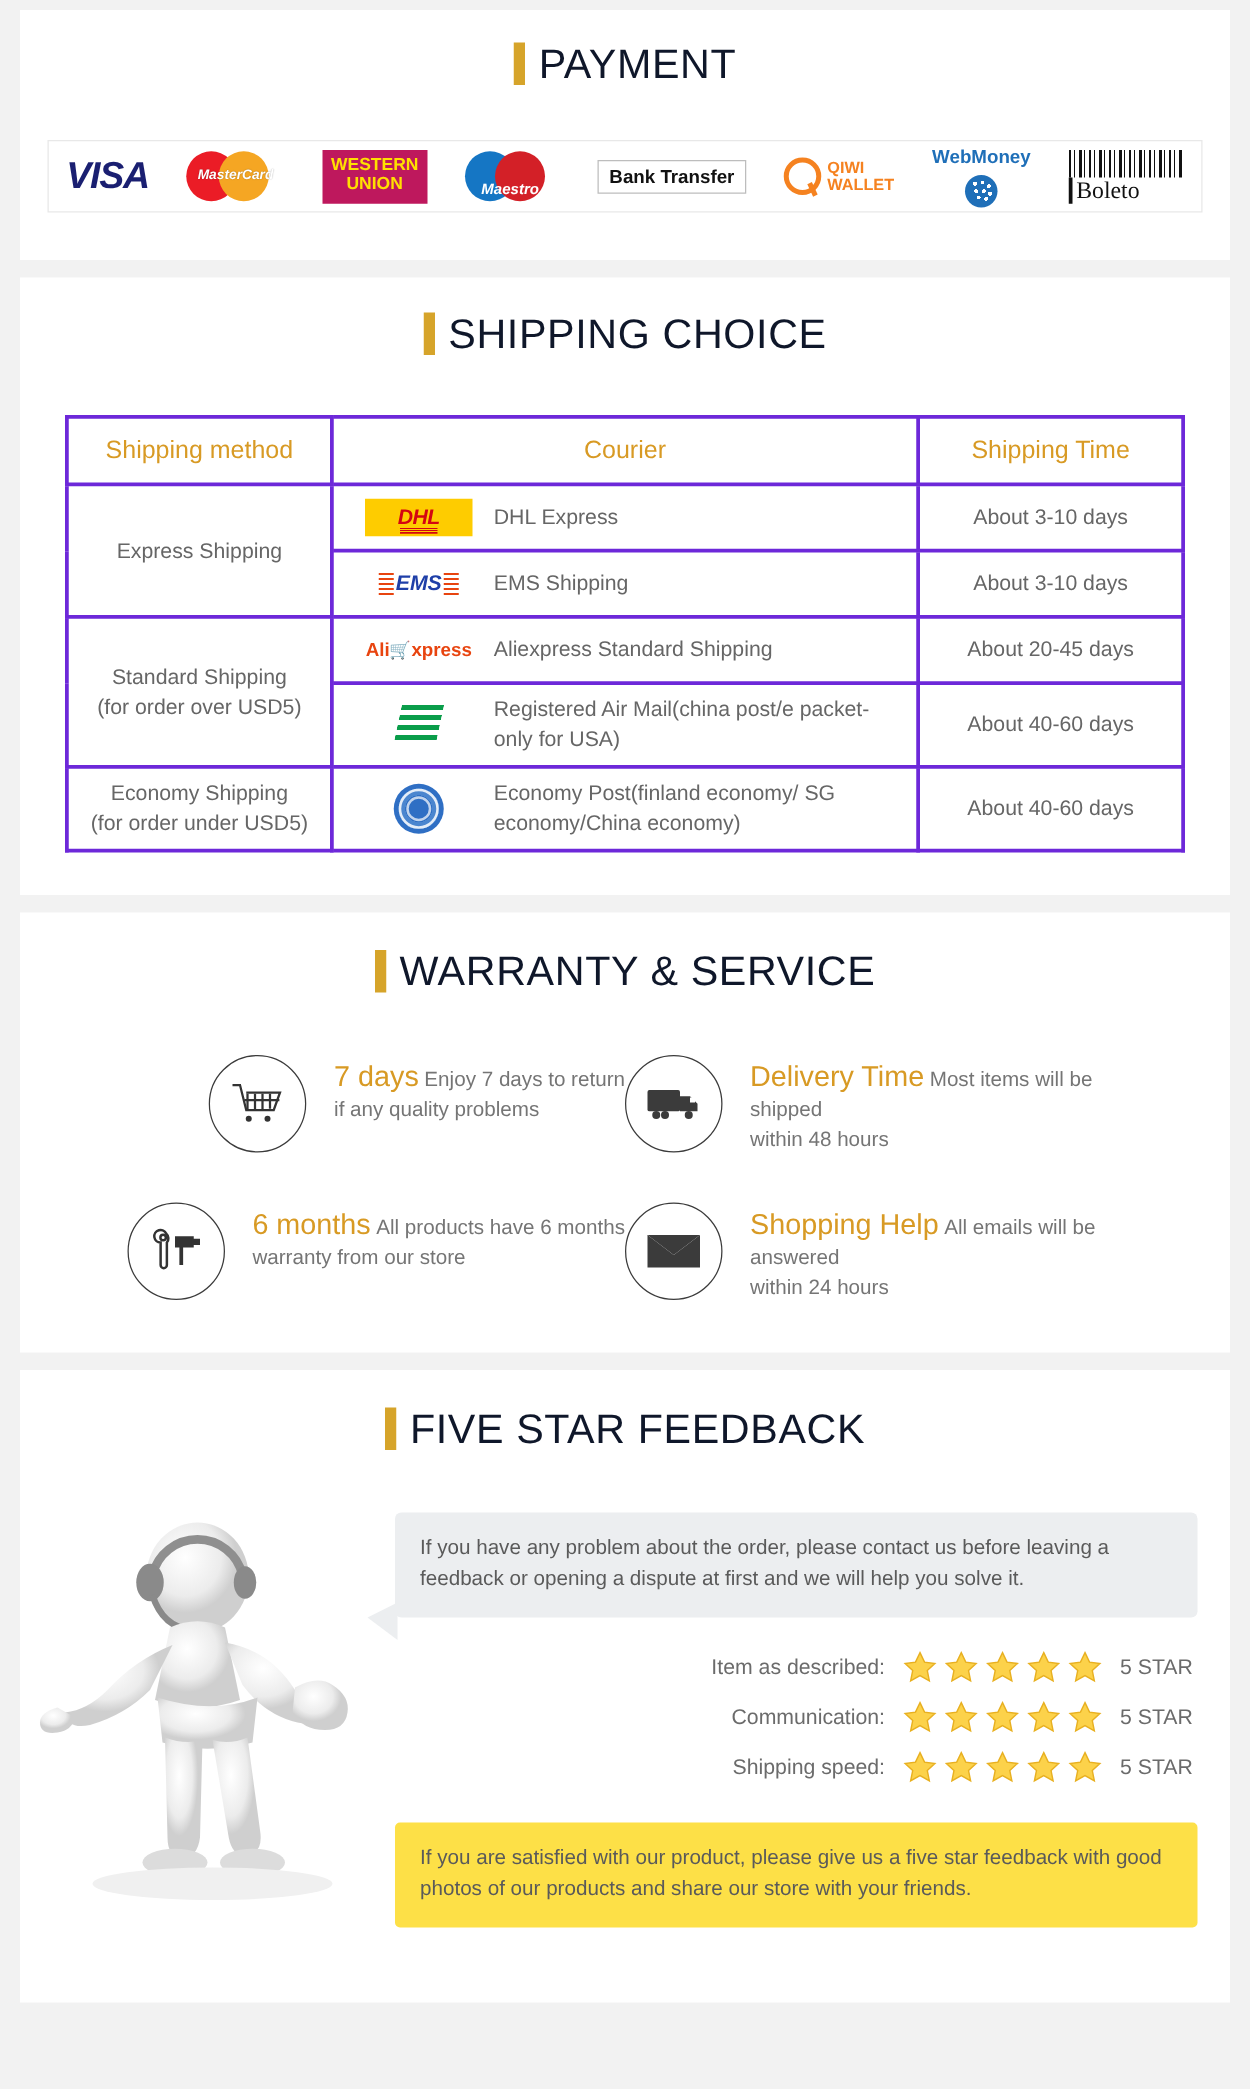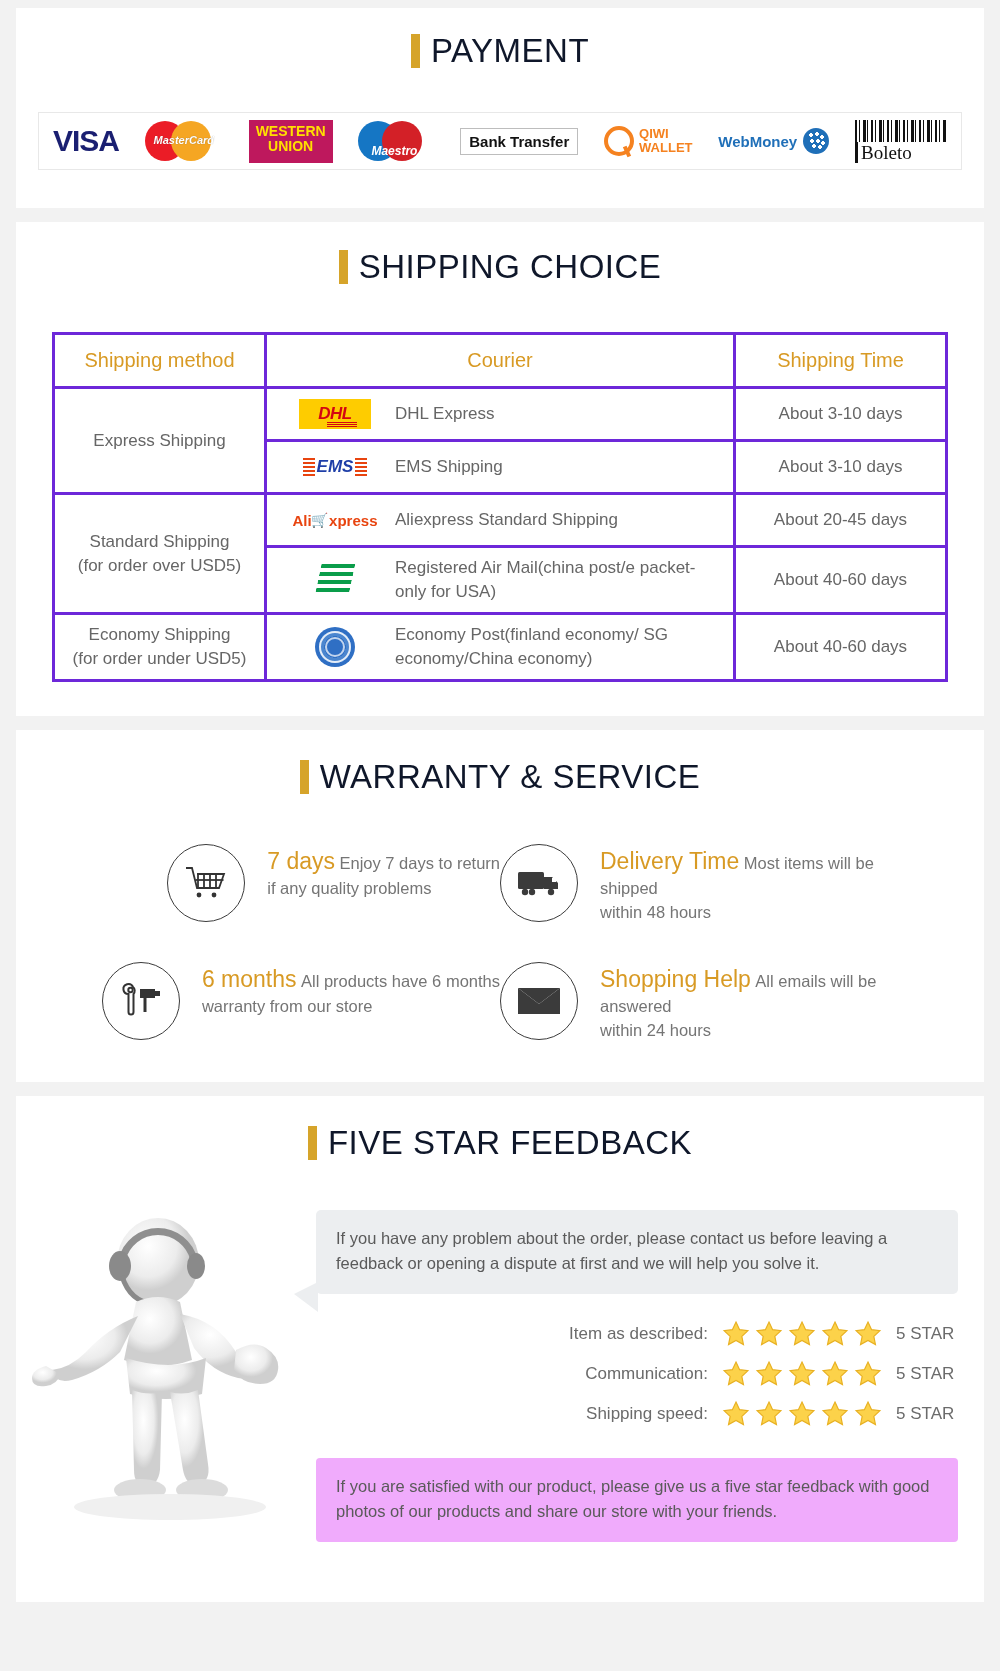--- a/index.html
+++ b/index.html
@@ -51,21 +51,21 @@
     display: flex;
     align-items: center;
     justify-content: space-between;
     padding: 0 14px;
     background: #fff;
   }
   .pay-logo { display: flex; align-items: center; justify-content: center; }
 
   .visa {
     font-family: "Liberation Sans", sans-serif;
-    font-weight: bold;
+    font-style: italic; font-weight: bold;
     font-size: 30px; color: #1a1f71;
     letter-spacing: -1px;
   }
   .mc-wrap { position: relative; width: 78px; height: 44px; }
   .mc-red, .mc-yellow {
     position: absolute; top: 2px; width: 40px; height: 40px; border-radius: 50%;
   }
   .mc-red { left: 0; background: #eb1c26; }
   .mc-yellow { left: 26px; background: #f5a623; }
   .mc-text {
@@ -106,21 +106,21 @@
     position: relative;
   }
   .qiwi-q::after {
     content: ""; position: absolute; right: 1px; bottom: -5px;
     width: 4px; height: 11px; background: #f58220; transform: rotate(-25deg);
   }
   .qiwi-t {
     color: #f58220; font-weight: bold; font-size: 13px; line-height: 14px;
     font-family: "Liberation Sans", sans-serif;
   }
-  .wm { display: flex; align-items: center; gap: 6px; }
+  .wm { display: flex; align-items: center; gap: 6px; flex-direction: column; }
   .wm-t { color: #1f6fb8; font-weight: bold; font-size: 15px;
           font-family: "Liberation Sans", sans-serif; }
   .wm-globe {
     width: 26px; height: 26px; border-radius: 50%; background: #1f6fb8;
     position: relative; overflow: hidden;
   }
   .wm-globe::before {
     content: ""; position: absolute; left: 5px; top: 4px; width: 17px; height: 17px;
     background:
       radial-gradient(circle 1.6px at 3px 3px, #fff 99%, transparent 100%),
@@ -184,21 +184,21 @@
   .courier-logo {
     width: 92px; min-width: 92px; height: 34px;
     display: flex; align-items: center; justify-content: center;
   }
   .courier-name {
     color: #666; font-size: 17px; line-height: 24px;
     font-family: "Liberation Sans", sans-serif;
   }
 
   .lg-dhl {
-    width: 72px; height: 30px; background: #fecc00;
+    width: 86px; height: 30px; background: #fecc00;
     display: flex; align-items: center; justify-content: center;
     position: relative;
   }
   .lg-dhl span {
     color: #d40511; font-weight: bold; font-style: italic;
     font-size: 17px; letter-spacing: -0.5px;
     font-family: "Liberation Sans", sans-serif;
   }
   .lg-dhl::after {
     content: ""; position: absolute; bottom: 2px; left: 28px;
@@ -306,21 +306,21 @@
     font-family: "Liberation Sans", sans-serif;
   }
   .stars { display: flex; gap: 5px; }
   .star { width: 28px; height: 28px; display: block; }
   .rating-val {
     color: #6b6b6b; font-size: 17px; min-width: 62px;
     font-family: "Liberation Sans", sans-serif;
   }
 
   .note {
-    background: #f0abfc;
+    background: #fde047;
     border-radius: 4px;
     padding: 16px 20px 18px 20px;
     color: #5a5a5a;
     font-size: 16.5px;
     line-height: 25px;
     font-family: "Liberation Sans", sans-serif;
   }
 </style>
 </head>
 <body>

